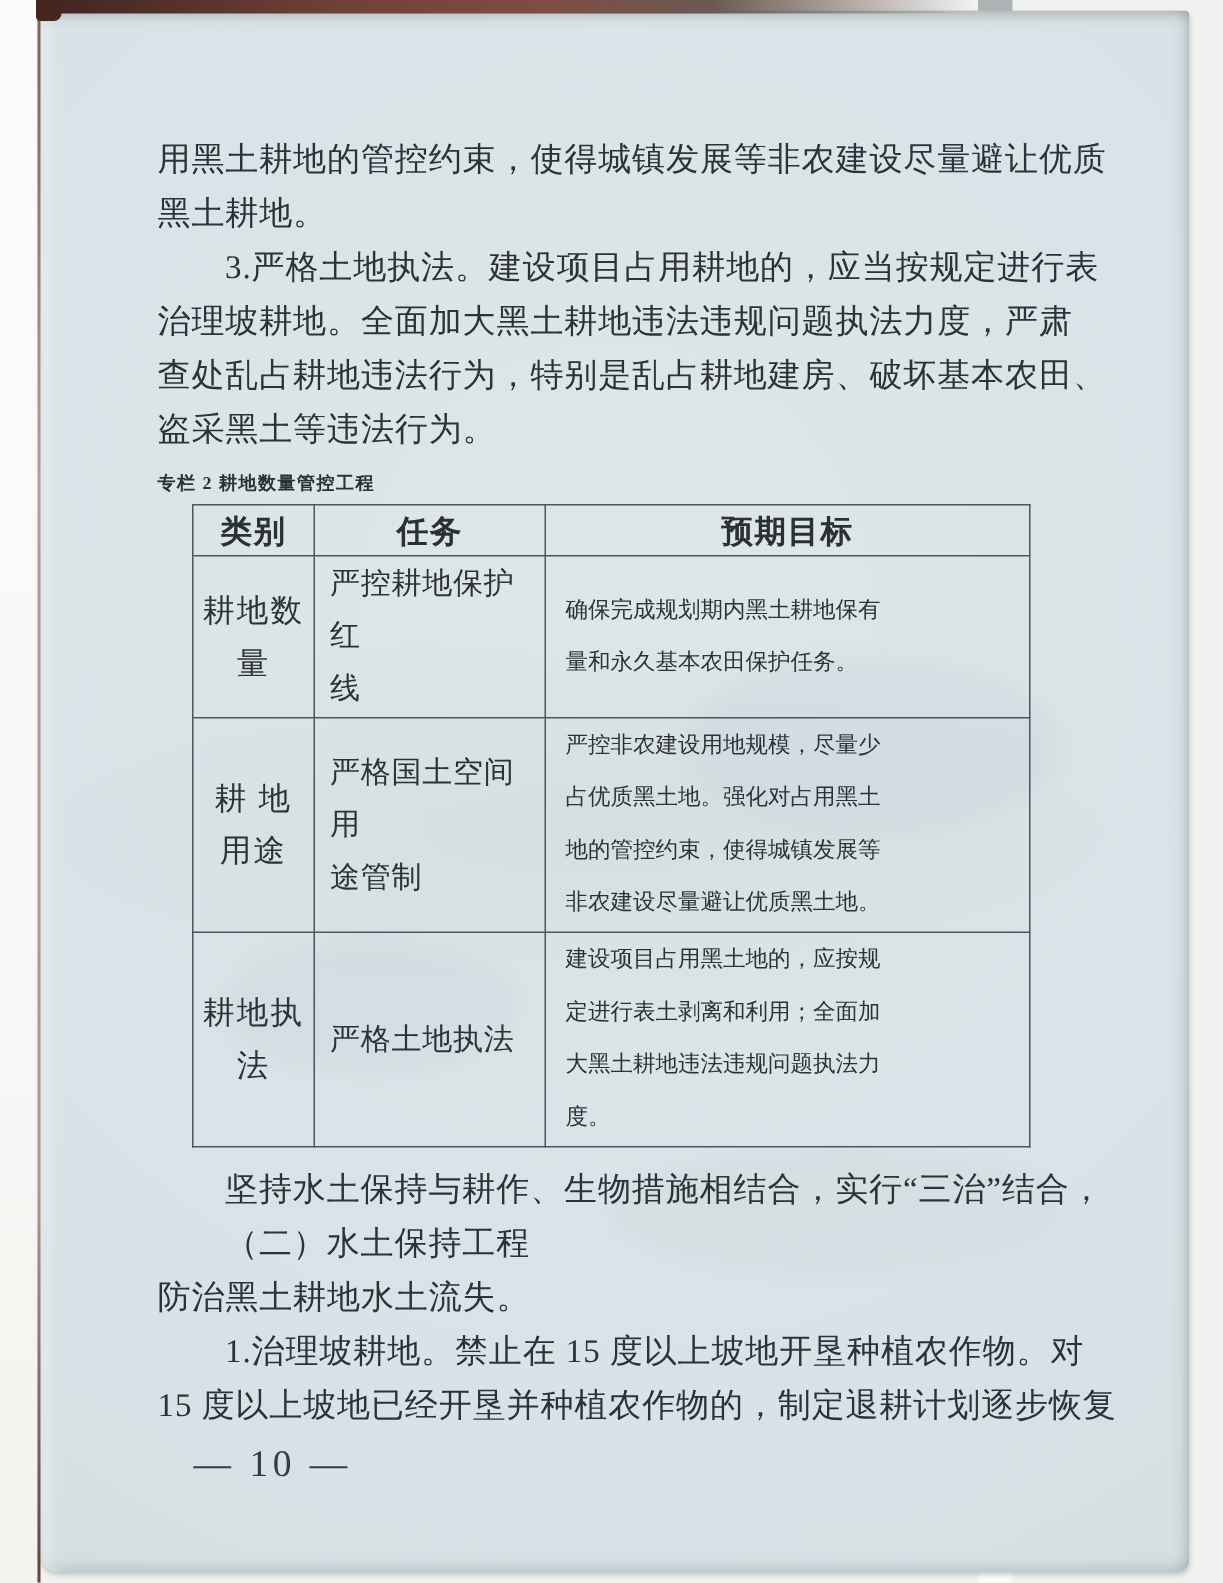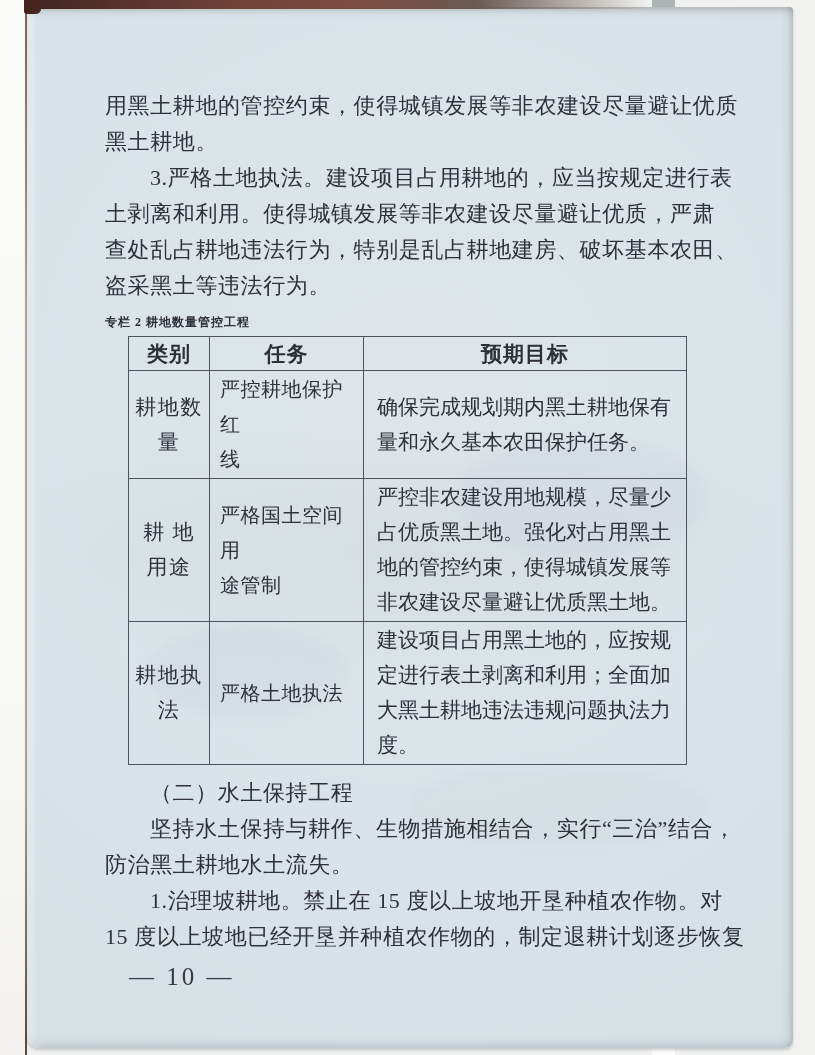--- a/index.html
+++ b/index.html
@@ -83,21 +83,21 @@
   table.box th {
     height: 33px; font-size: 21px; font-weight: bold;
     letter-spacing: 1px; color: #2c3036; text-align: center; padding: 0;
   }
   table.box td {
     white-space: pre-line; color: #2e3238;
     line-height: 35px; padding-top: 1px; padding-bottom: 1px;
   }
   td.cat  { width: 80px;  text-align: center; vertical-align: middle; font-size: 21px; letter-spacing: 1.5px; }
   td.task { width: 153px; text-align: left;   vertical-align: middle; font-size: 20px; letter-spacing: 0.5px; padding-left: 10px; padding-right: 4px; }
-  td.goal { width: 322px; text-align: justify; vertical-align: middle; font-size: 21px; letter-spacing: 0px; padding-left: 13px; padding-right: 12px; }
+  td.goal { width: 322px; text-align: justify; vertical-align: middle; font-size: 15px; letter-spacing: 0px; padding-left: 13px; padding-right: 12px; }
 
   .bottom-lines { margin-top: 10px; }
 
   .page-number {
     margin-left: 24px; margin-top: 6px;
     height: 32px; line-height: 32px;
     font-size: 25px; letter-spacing: 3px; color: #383c42;
   }
 </style>
 </head>
@@ -114,21 +114,21 @@
     <div class="smudge s1"></div>
     <div class="smudge s2"></div>
     <div class="smudge s3"></div>
 
     <div class="content">
 
       <div>
         <div class="line">用黑土耕地的管控约束，使得城镇发展等非农建设尽量避让优质</div>
           <div class="line no-fill">黑土耕地。</div>
           <div class="line indent">3.严格土地执法。建设项目占用耕地的，应当按规定进行表</div>
-          <div class="line">土剥离和利用。使得城镇发展等非农建设尽量避让优质，严肃</div>
+          <div class="line">治理坡耕地。全面加大黑土耕地违法违规问题执法力度，严肃</div>
           <div class="line">查处乱占耕地违法行为，特别是乱占耕地建房、破坏基本农田、</div>
           <div class="line no-fill">盗采黑土等违法行为。</div>
       </div>
 
       <div class="caption">专栏 2  耕地数量管控工程</div>
 
       <table class="box">
         <thead>
           <tr>
             <th style="width:80px">类别</th>
@@ -161,22 +161,22 @@
               <td class="task">严格土地执法</td>
               <td class="goal">建设项目占用黑土地的，应按规
 定进行表土剥离和利用；全面加
 大黑土耕地违法违规问题执法力
 度。</td>
             </tr>
         </tbody>
       </table>
 
       <div class="bottom-lines">
-        <div class="line indent no-fill">（二）水土保持工程</div>
-          <div class="line indent">坚持水土保持与耕作、生物措施相结合，实行“三治”结合，</div>
+        <div class="line indent">坚持水土保持与耕作、生物措施相结合，实行“三治”结合，</div>
+          <div class="line indent no-fill">（二）水土保持工程</div>
           <div class="line no-fill">防治黑土耕地水土流失。</div>
           <div class="line indent">1.治理坡耕地。禁止在 15 度以上坡地开垦种植农作物。对</div>
           <div class="line">15 度以上坡地已经开垦并种植农作物的，制定退耕计划逐步恢复</div>
       </div>
 
       <div class="page-number">— 10 —</div>
 
     </div>
   </div>
 </div>

